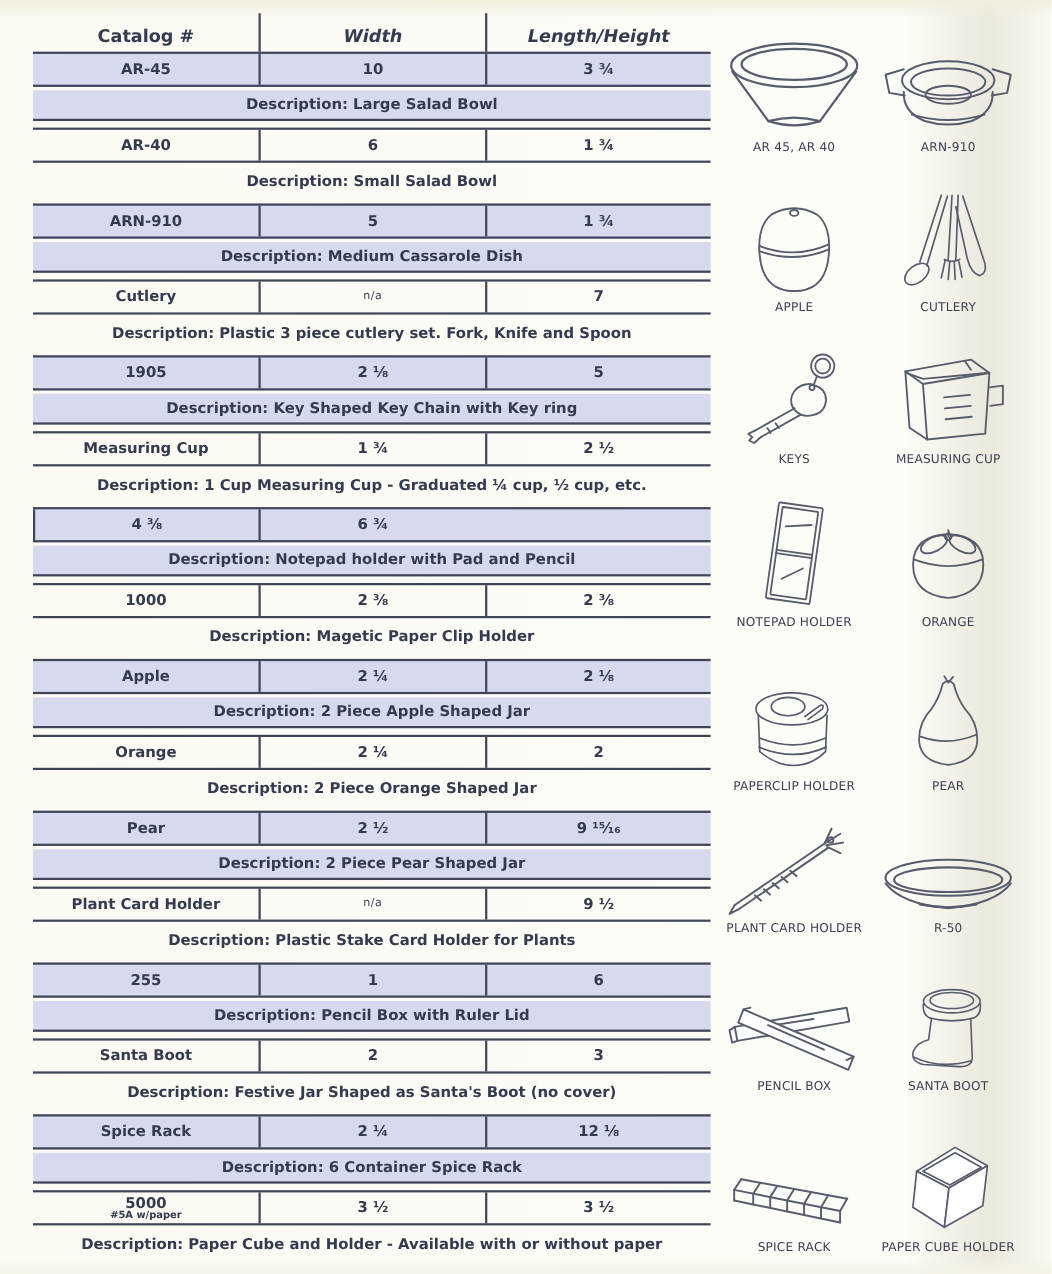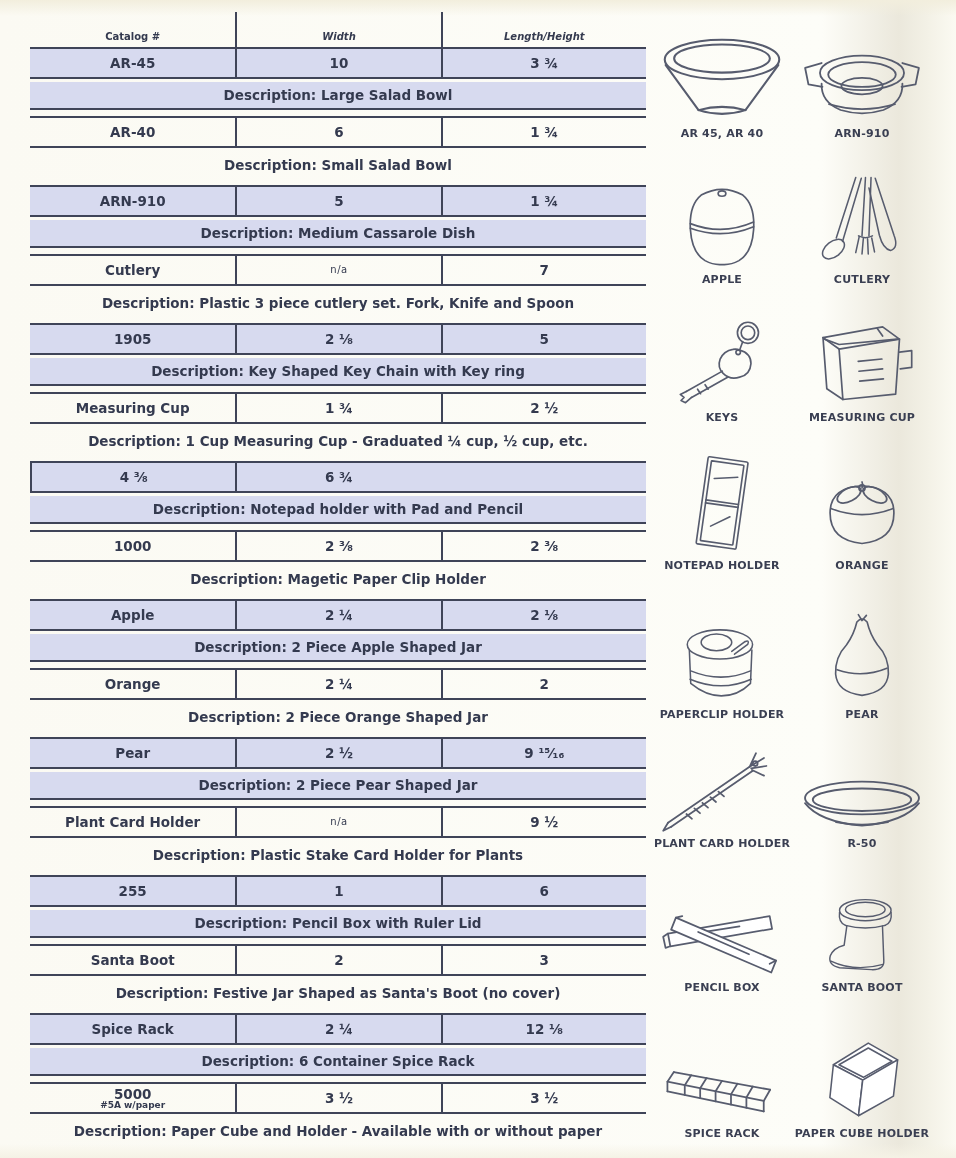--- a/index.html
+++ b/index.html
@@ -17,21 +17,21 @@
   }
   .top-tint{position:absolute;left:0;top:0;right:0;height:16px;
     background:linear-gradient(#f2eedd,rgba(242,238,221,0));pointer-events:none;}
   .bottom-tint{position:absolute;left:0;bottom:0;right:0;height:14px;
     background:linear-gradient(rgba(245,242,229,0),#f5f2e5);pointer-events:none;}
 
   
   .tablewrap{position:absolute;left:30px;top:12px;width:616px;}
   .thead{display:grid;grid-template-columns:1fr 1fr 1fr;height:35px;}
   .hcell{display:flex;align-items:flex-end;justify-content:center;
-    padding-bottom:5px;font-weight:bold;font-size:10px;}
+    padding-bottom:5px;font-weight:bold;font-size:16px;}
   .hcell + .hcell{border-left:2px solid var(--line);font-style:italic;}
   .pair{margin-bottom:6px;}
   .drow{display:grid;grid-template-columns:1fr 1fr 1fr;height:32px;
     border-top:2px solid var(--line);border-bottom:2px solid var(--line);
     box-sizing:border-box;}
   .pair.shaded .drow{background:var(--shade);}
   .cell{display:flex;flex-direction:column;align-items:center;justify-content:center;
     font-weight:bold;font-size:13.5px;line-height:14px;}
   .cell.vline{border-left:2px solid var(--line);}
   .cell.na{font-size:10px;font-weight:normal;letter-spacing:.5px;}
@@ -41,21 +41,21 @@
     display:flex;align-items:center;justify-content:center;
     font-weight:bold;font-size:13.5px;white-space:nowrap;}
   .pair.shaded .desc{background:var(--shade);border-bottom:2px solid var(--line);text-align:right;}
 
   
   .grow{position:absolute;left:652px;width:280px;display:flex;}
   .gcell{flex:1;margin:0;display:flex;flex-direction:column;align-items:center;
     justify-content:flex-end;gap:5px;}
   .gcell svg{stroke:var(--stroke);stroke-width:2.2;fill:none;
     stroke-linecap:round;stroke-linejoin:round;flex:0 0 auto;}
-  .gcell figcaption{font-size:11px;font-weight:bold;letter-spacing:.2px;
+  .gcell figcaption{font-size:11px;font-weight:normal;letter-spacing:.2px;
     white-space:nowrap;color:#3a3f52;}
 </style>
 </head>
 <body>
 
 <div class="top-tint"></div>
 <div class="bottom-tint"></div>
 
 <div class="tablewrap">
   <div class="thead">

